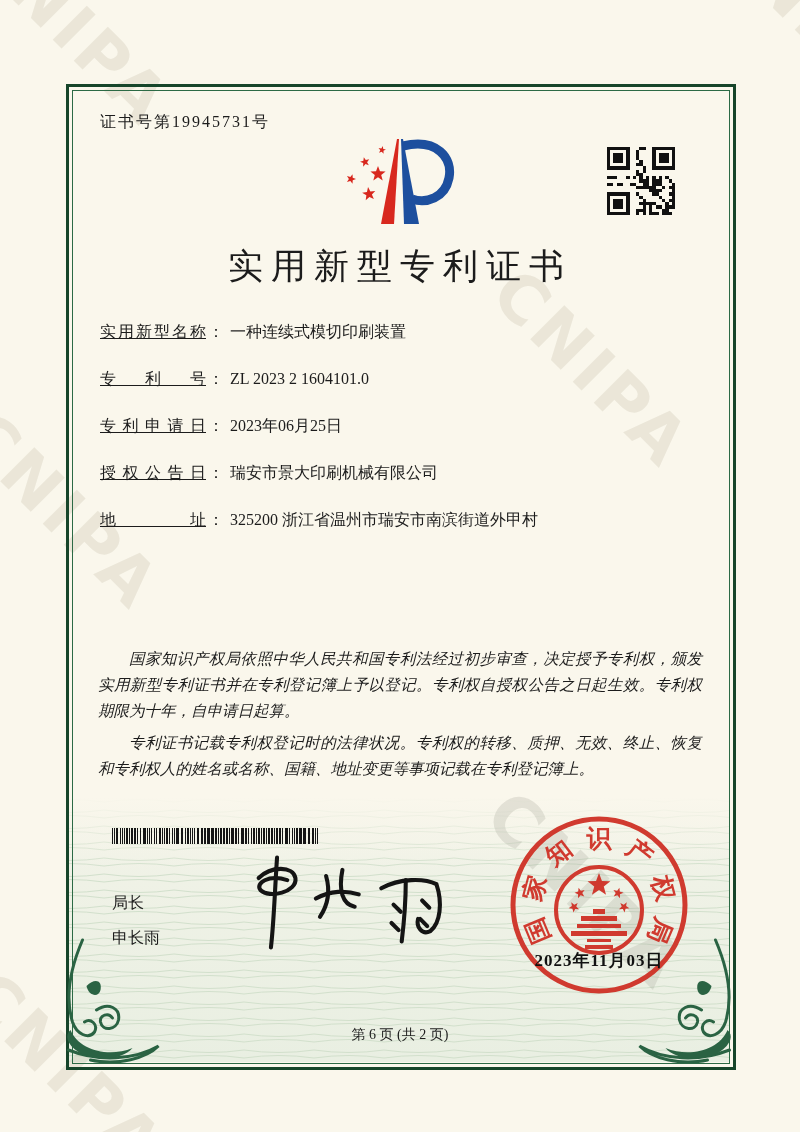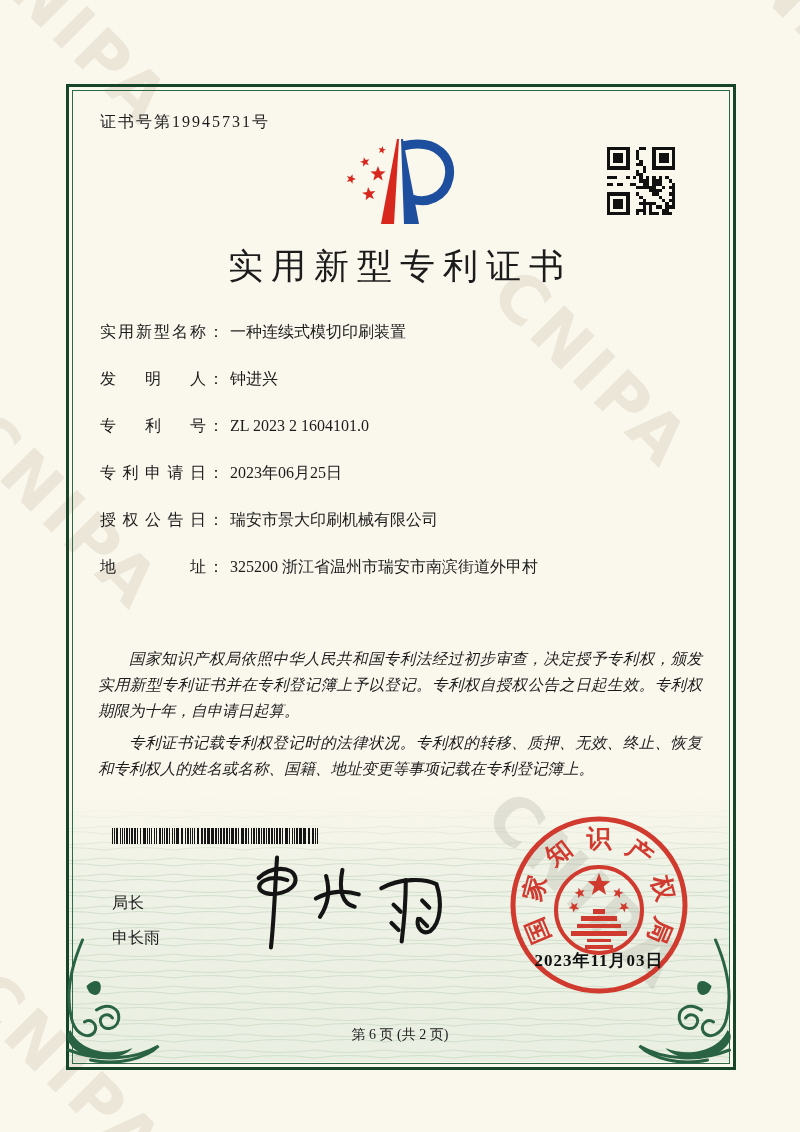--- a/index.html
+++ b/index.html
@@ -27,21 +27,21 @@
   
   .content{position:absolute;inset:0;z-index:5;}
   .cert-no{position:absolute;left:100px;top:112px;font-size:16px;letter-spacing:2px;}
   .logo{position:absolute;left:336px;top:136px;}
   .qr{position:absolute;left:607px;top:147px;width:68px;height:68px;}
   .title{position:absolute;left:0;top:243px;width:100%;text-align:center;
       font-size:35px;font-weight:normal;letter-spacing:8px;}
   .fields{position:absolute;left:100px;top:322px;width:566px;font-size:16px;}
   .field-row{height:27px;margin-bottom:20px;white-space:nowrap;}
   .flabel{display:inline-block;width:106px;text-align:justify;text-align-last:justify;
-      vertical-align:bottom;}
+      vertical-align:bottom;text-decoration:underline;}
   .fcolon{display:inline-block;margin:0 6px 0 2px;}
   .ffirst{display:inline-block;width:257px;}
   .paras{position:absolute;left:98px;top:646px;width:604px;font-size:15.5px;
       line-height:26px;font-style:italic;}
   .paras p{margin:0 0 6px 0;text-indent:2em;text-align:justify;}
   
   .barcode{position:absolute;left:112px;top:828px;width:208px;height:16px;}
   .barcode i{position:absolute;top:0;bottom:0;background:#151515;}
   
   .sig-role{position:absolute;left:112px;top:893px;font-size:16px;
@@ -260,23 +260,20 @@
         <rect x="19" y="20" width="1" height="1"></rect>
       </svg>
 
     <div class="title">实用新型专利证书</div>
 
     <div class="fields">
       <div class="field-row">
         <span class="flabel">实用新型名称</span><span class="fcolon">：</span><span>一种连续式模切印刷装置</span>
       </div>
       <div class="field-row">
-        <span class="flabel">发明人</span><span class="fcolon">：</span><span>钟进兴</span>
-      </div>
-      <div class="field-row">
         <span class="flabel">专利号</span><span class="fcolon">：</span><span>ZL 2023 2 1604101.0</span>
       </div>
       <div class="field-row">
         <span class="flabel">专利申请日</span><span class="fcolon">：</span><span>2023年06月25日</span>
       </div>
       <div class="field-row">
         <span class="flabel">授权公告日</span><span class="fcolon">：</span><span>瑞安市景大印刷机械有限公司</span>
       </div>
       <div class="field-row">
         <span class="flabel">地址</span><span class="fcolon">：</span><span>325200 浙江省温州市瑞安市南滨街道外甲村</span>

